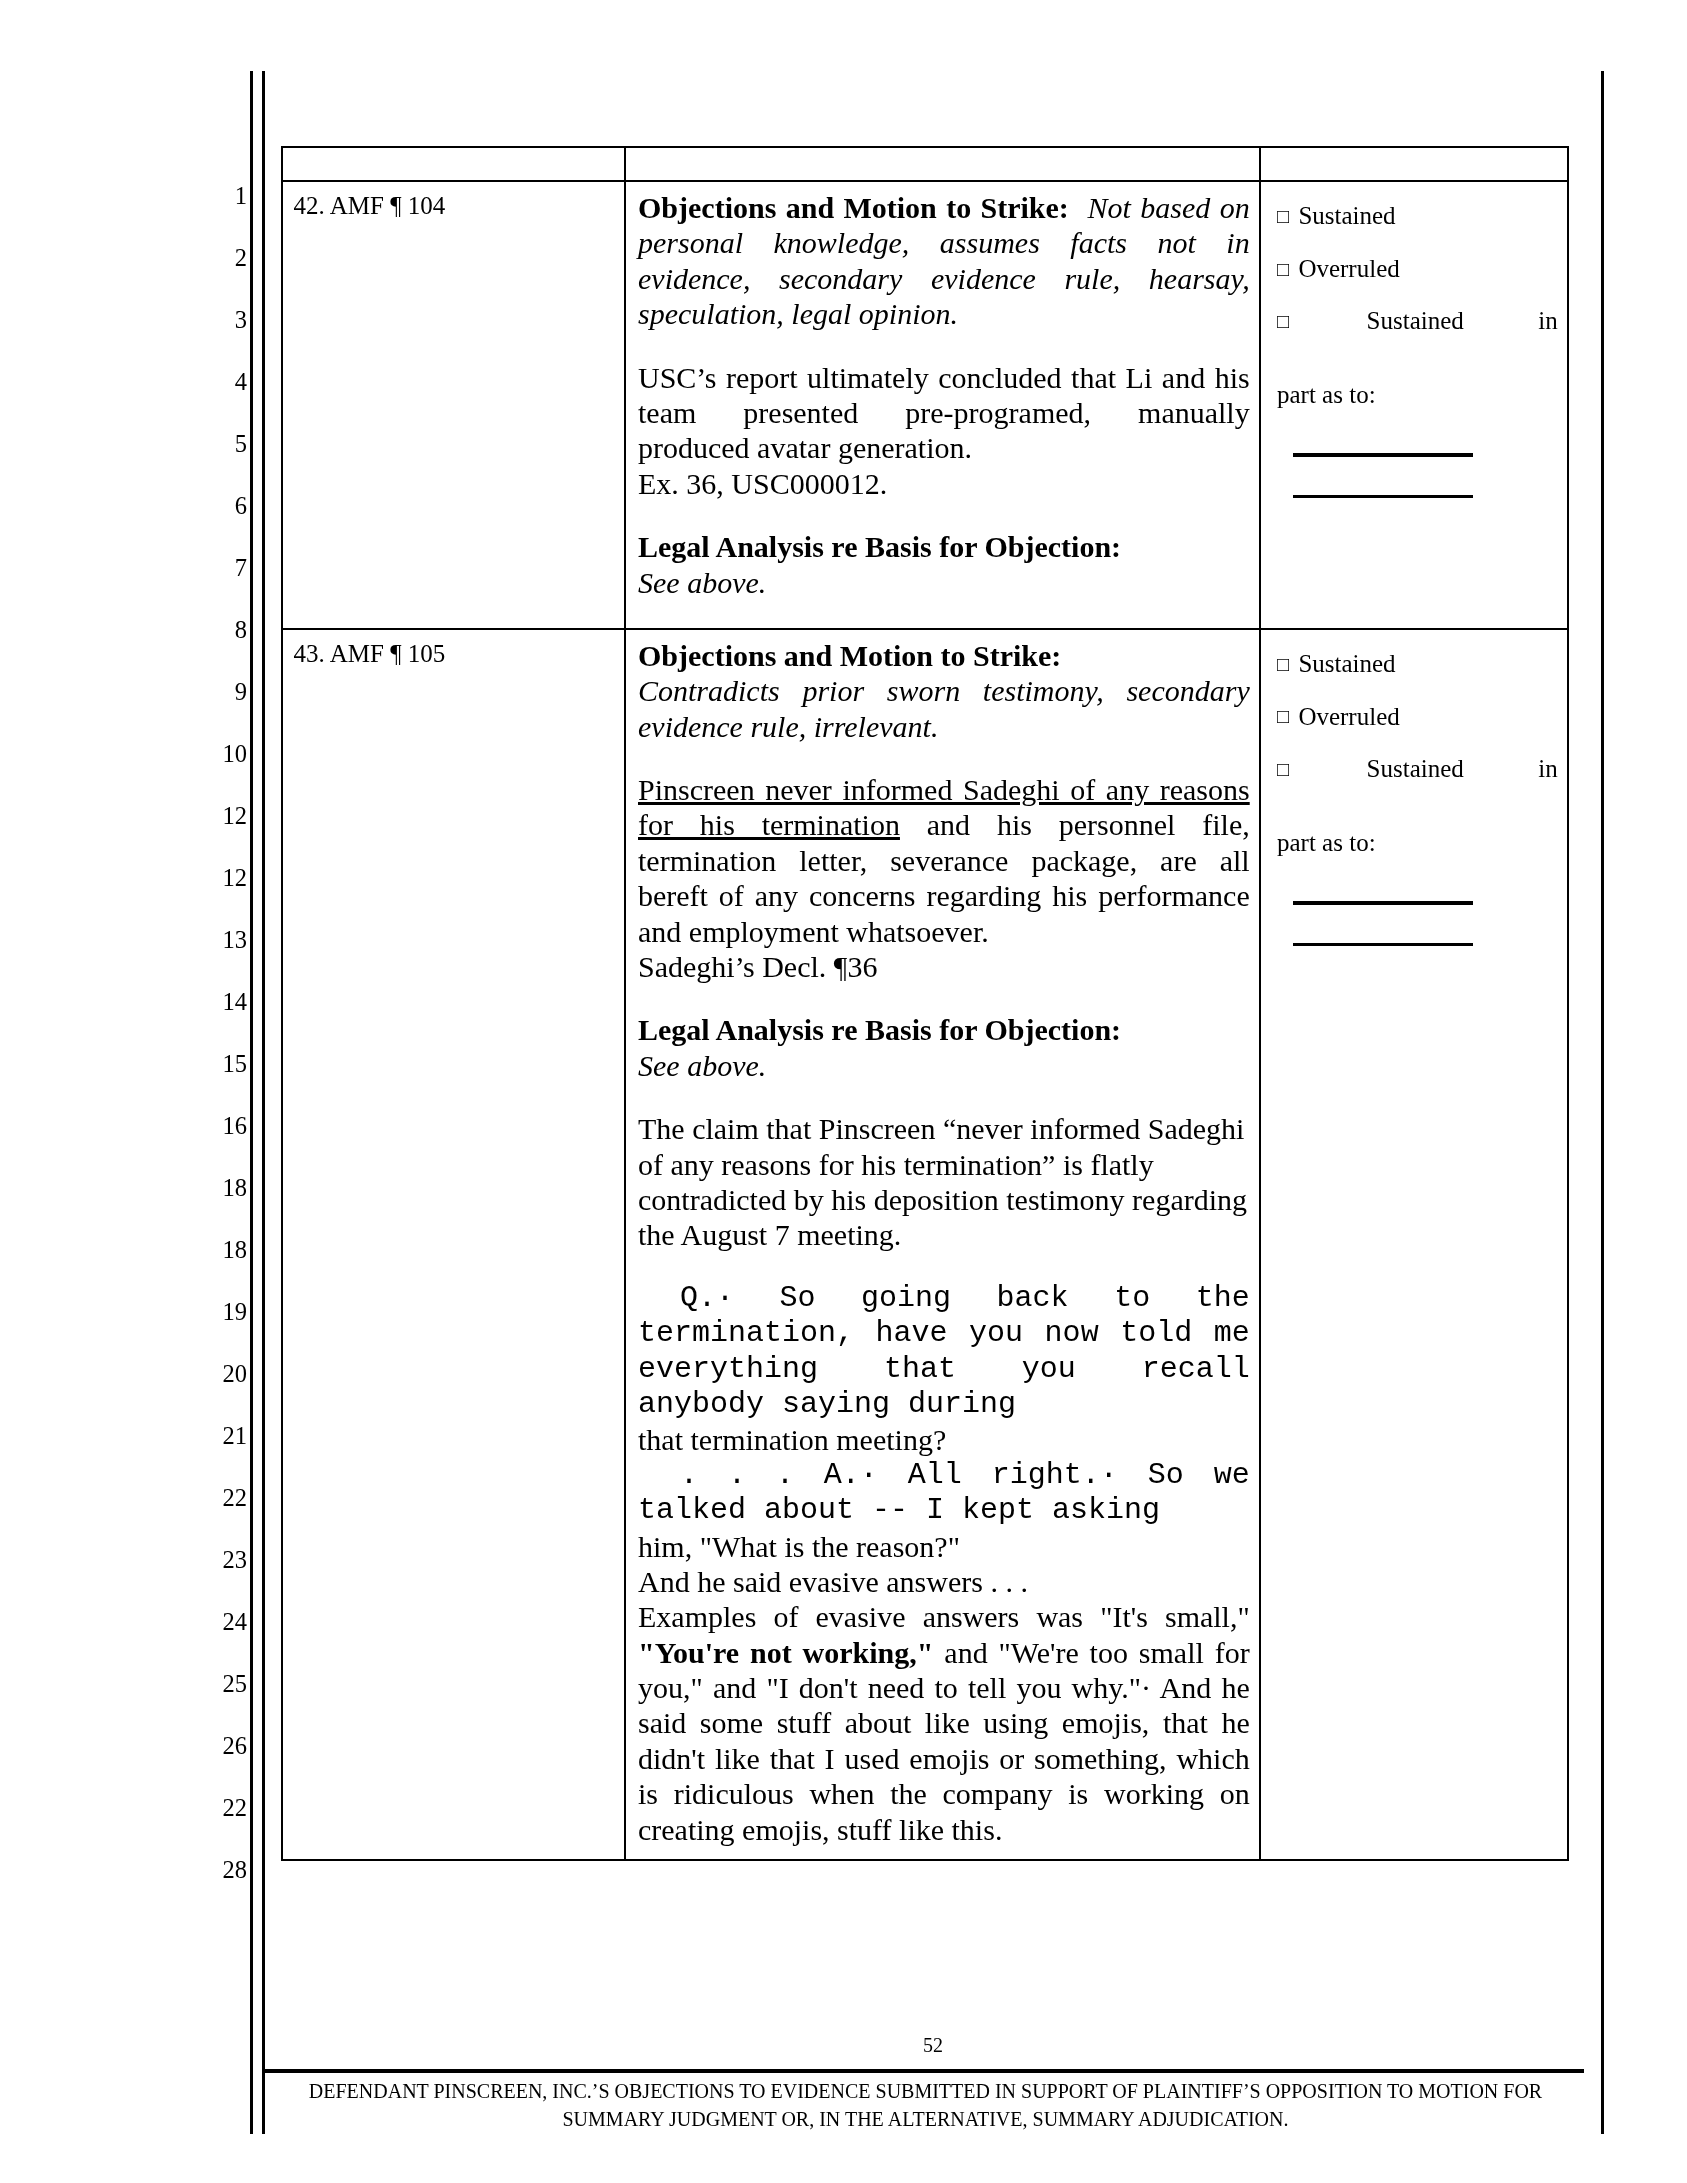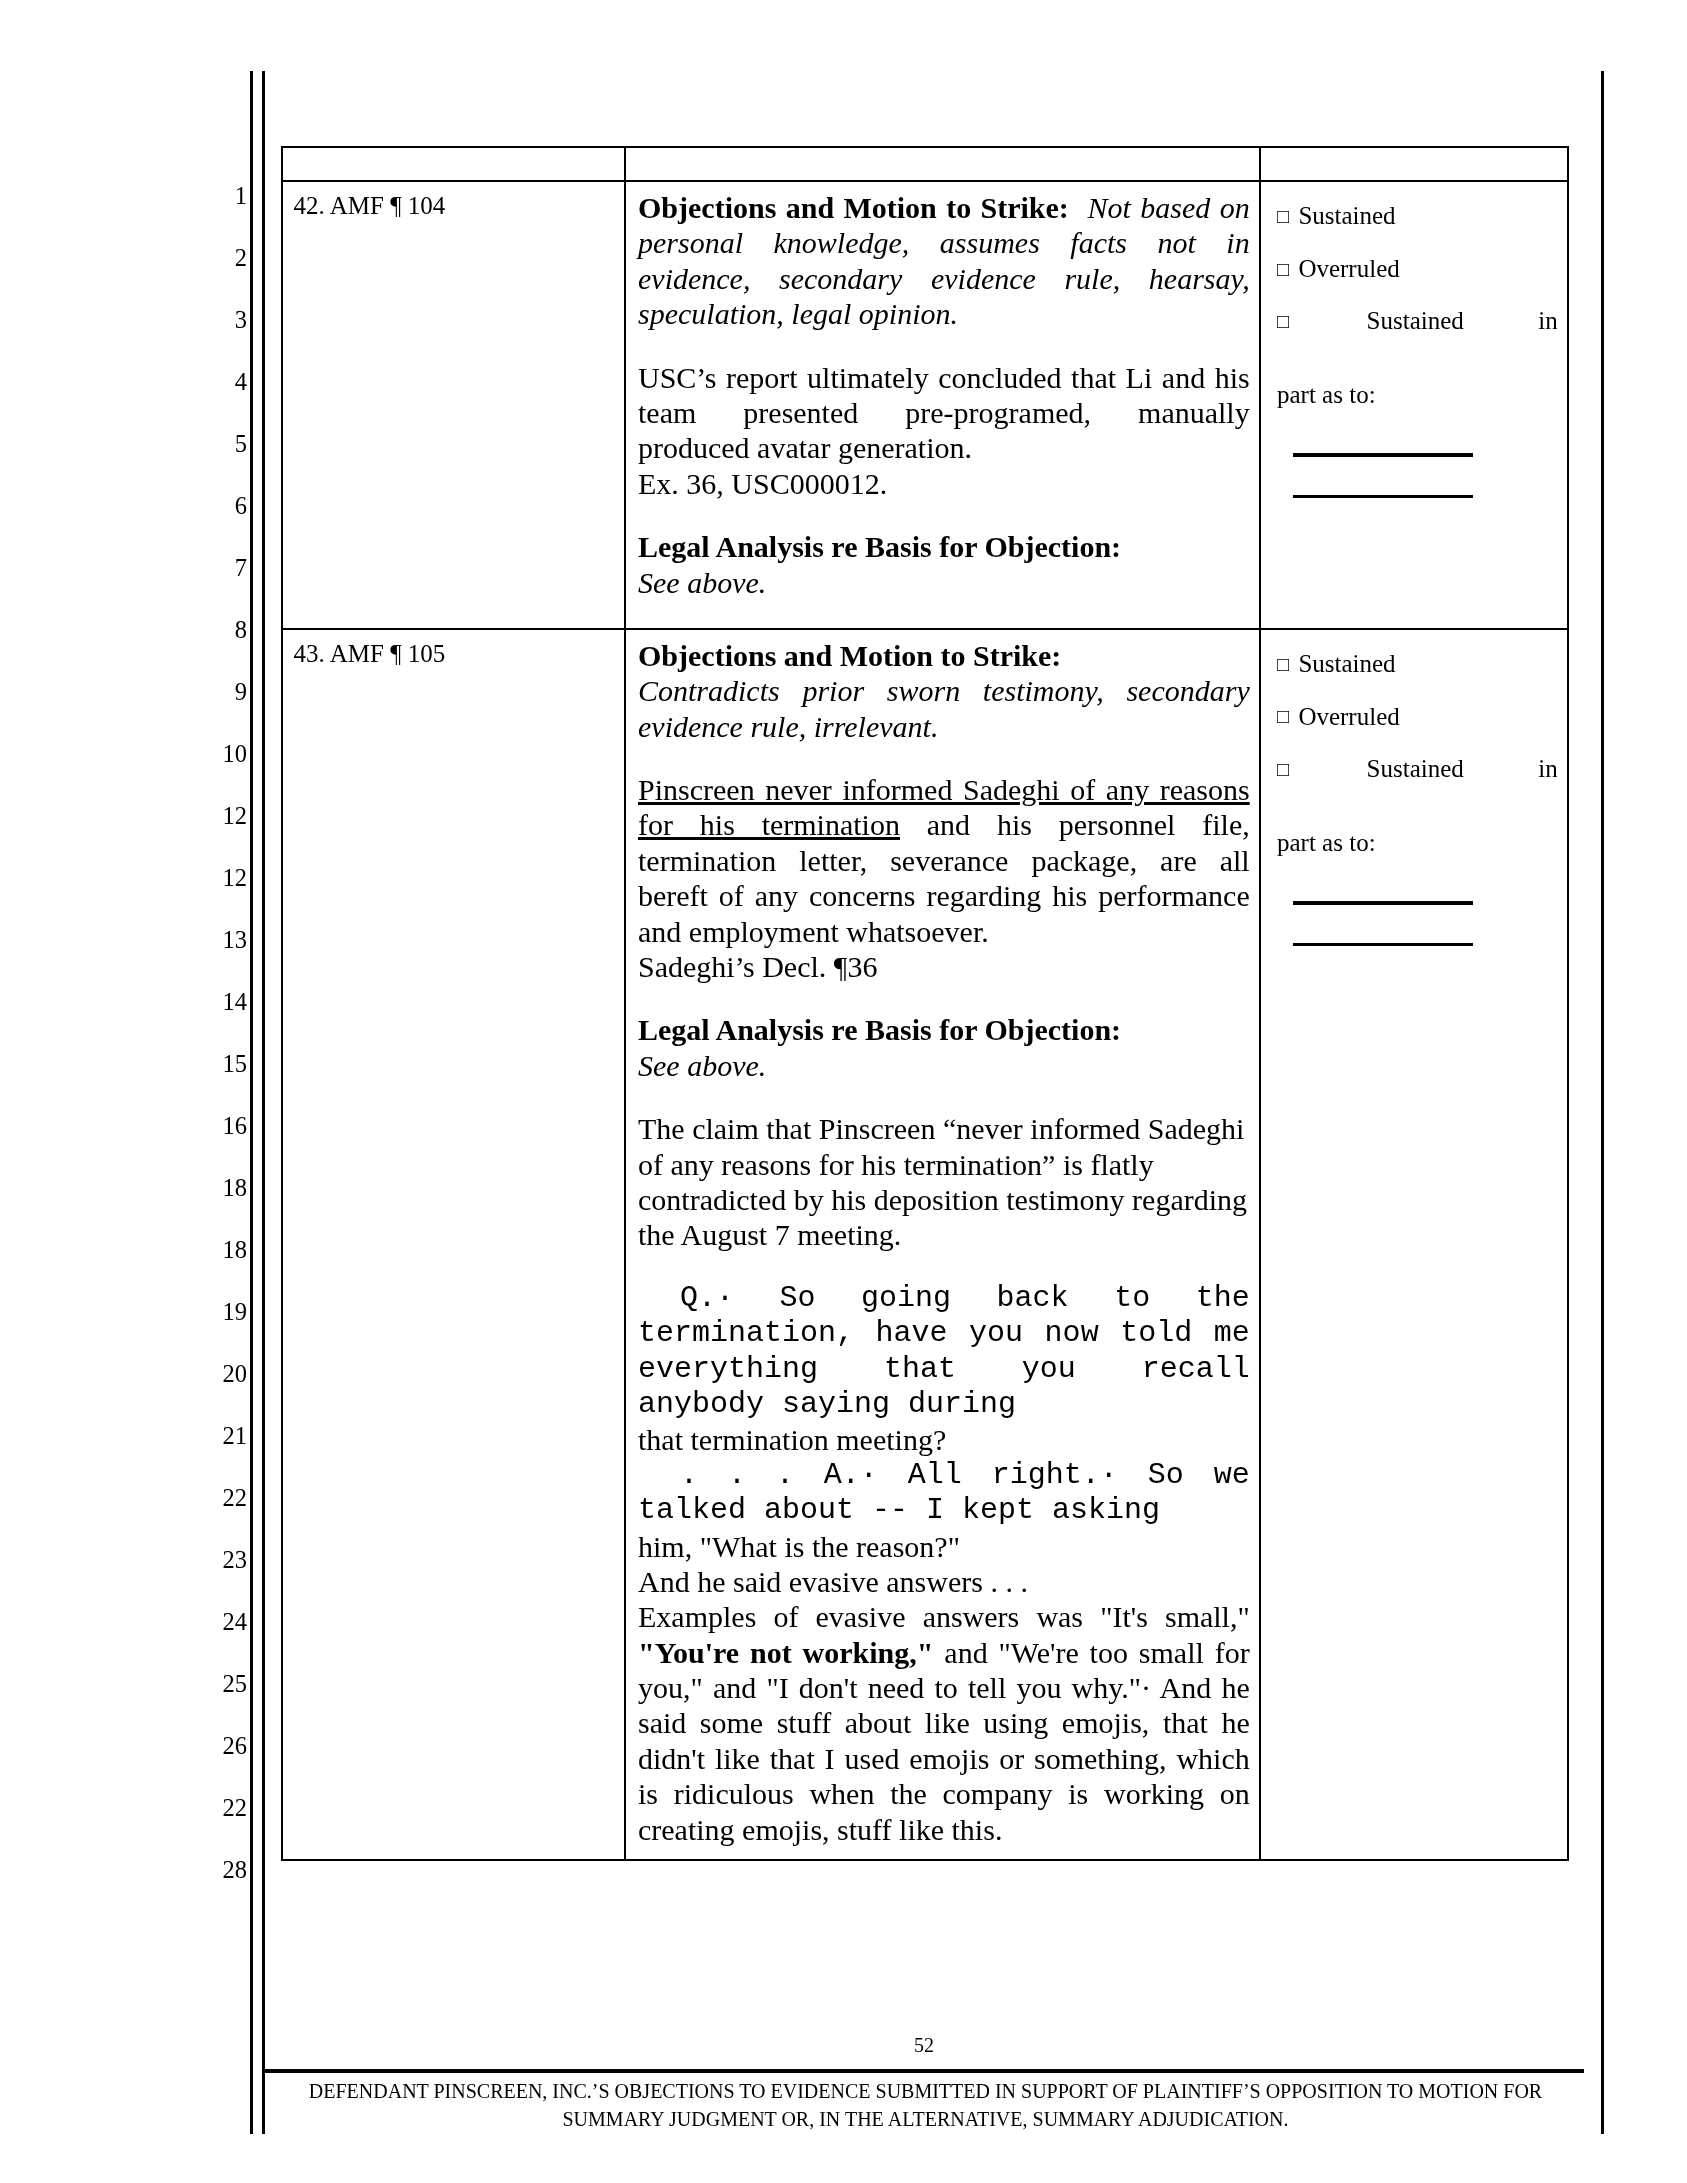--- a/index.html
+++ b/index.html
@@ -151,21 +151,21 @@
     height: 3.3px;
     background: #000;
     width: 180px;
     margin: 41px 0 0 16px;
   }
   .sig-line.second { margin-top: 38px; }
 
   
   .page-number {
     position: absolute;
-    left: 281px;
+    left: 290px;
     top: 2034px;
     width: 1286px;
     text-align: center;
     font-size: 20px;
   }
   .footer-rule {
     position: absolute;
     left: 265px;
     top: 2069px;
     width: 1319px;

